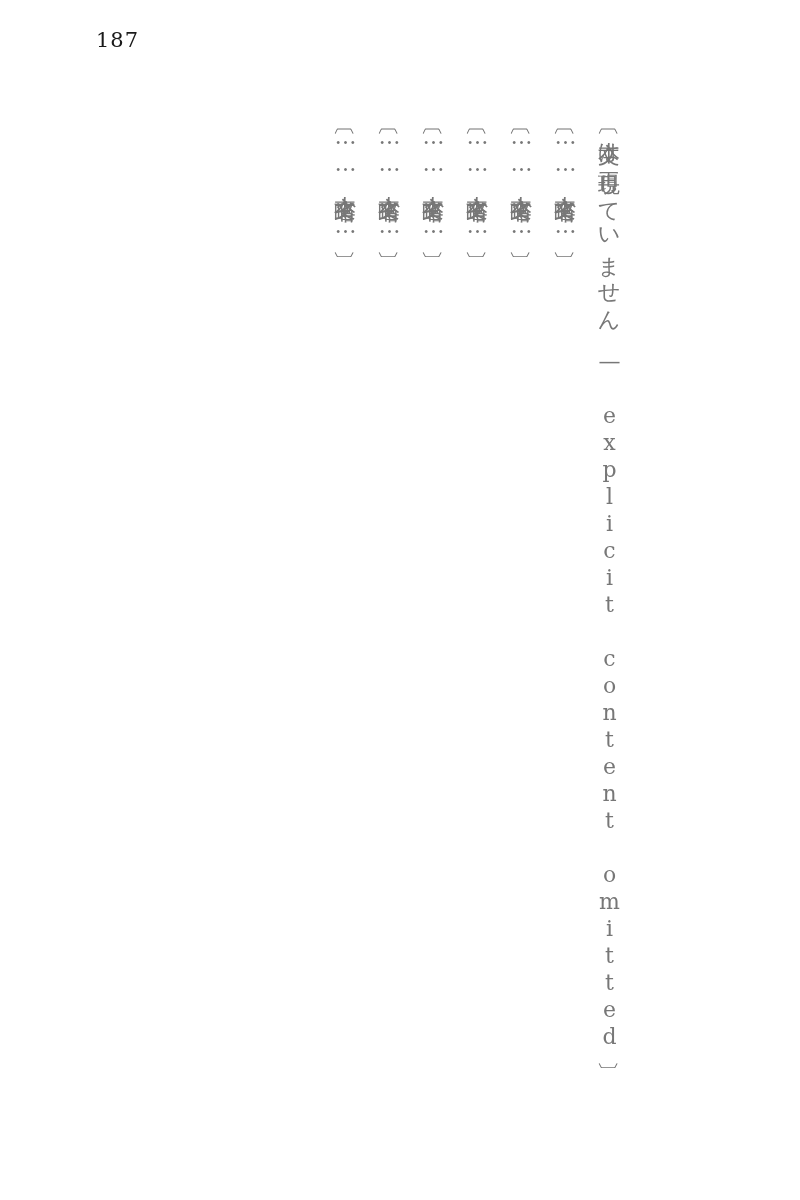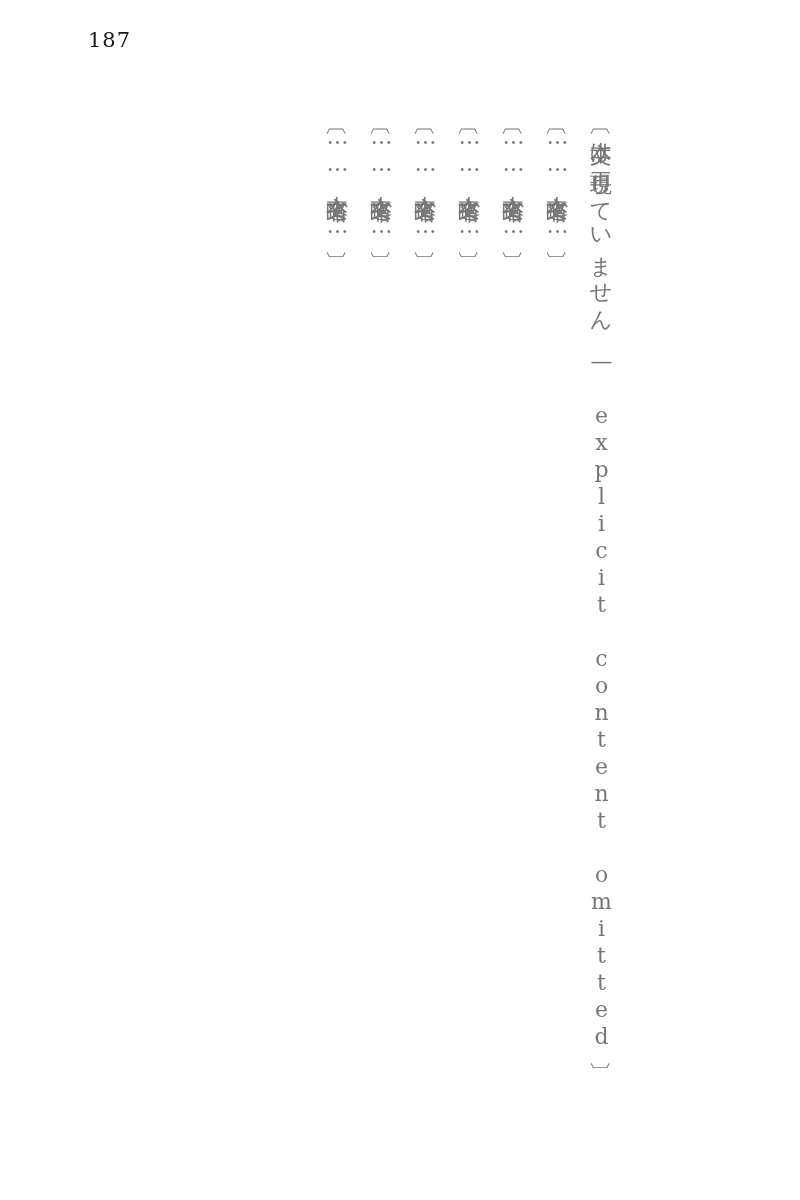--- a/index.html
+++ b/index.html
@@ -8,20 +8,21 @@
     background: #ffffff;
     font-family: "DejaVu Serif", "Liberation Serif", serif;
   }
   .page {
     position: relative;
     width: 695px;
     height: 1200px;
     background: #ffffff;
     color: #1a1a1a;
     overflow: hidden;
+    margin-left: 8px;
   }
   .page-number {
     position: absolute;
     top: 28px;
     left: 88px;
     font-size: 21px;
     letter-spacing: 1px;
     color: #1a1a1a;
   }
   .text-block {

